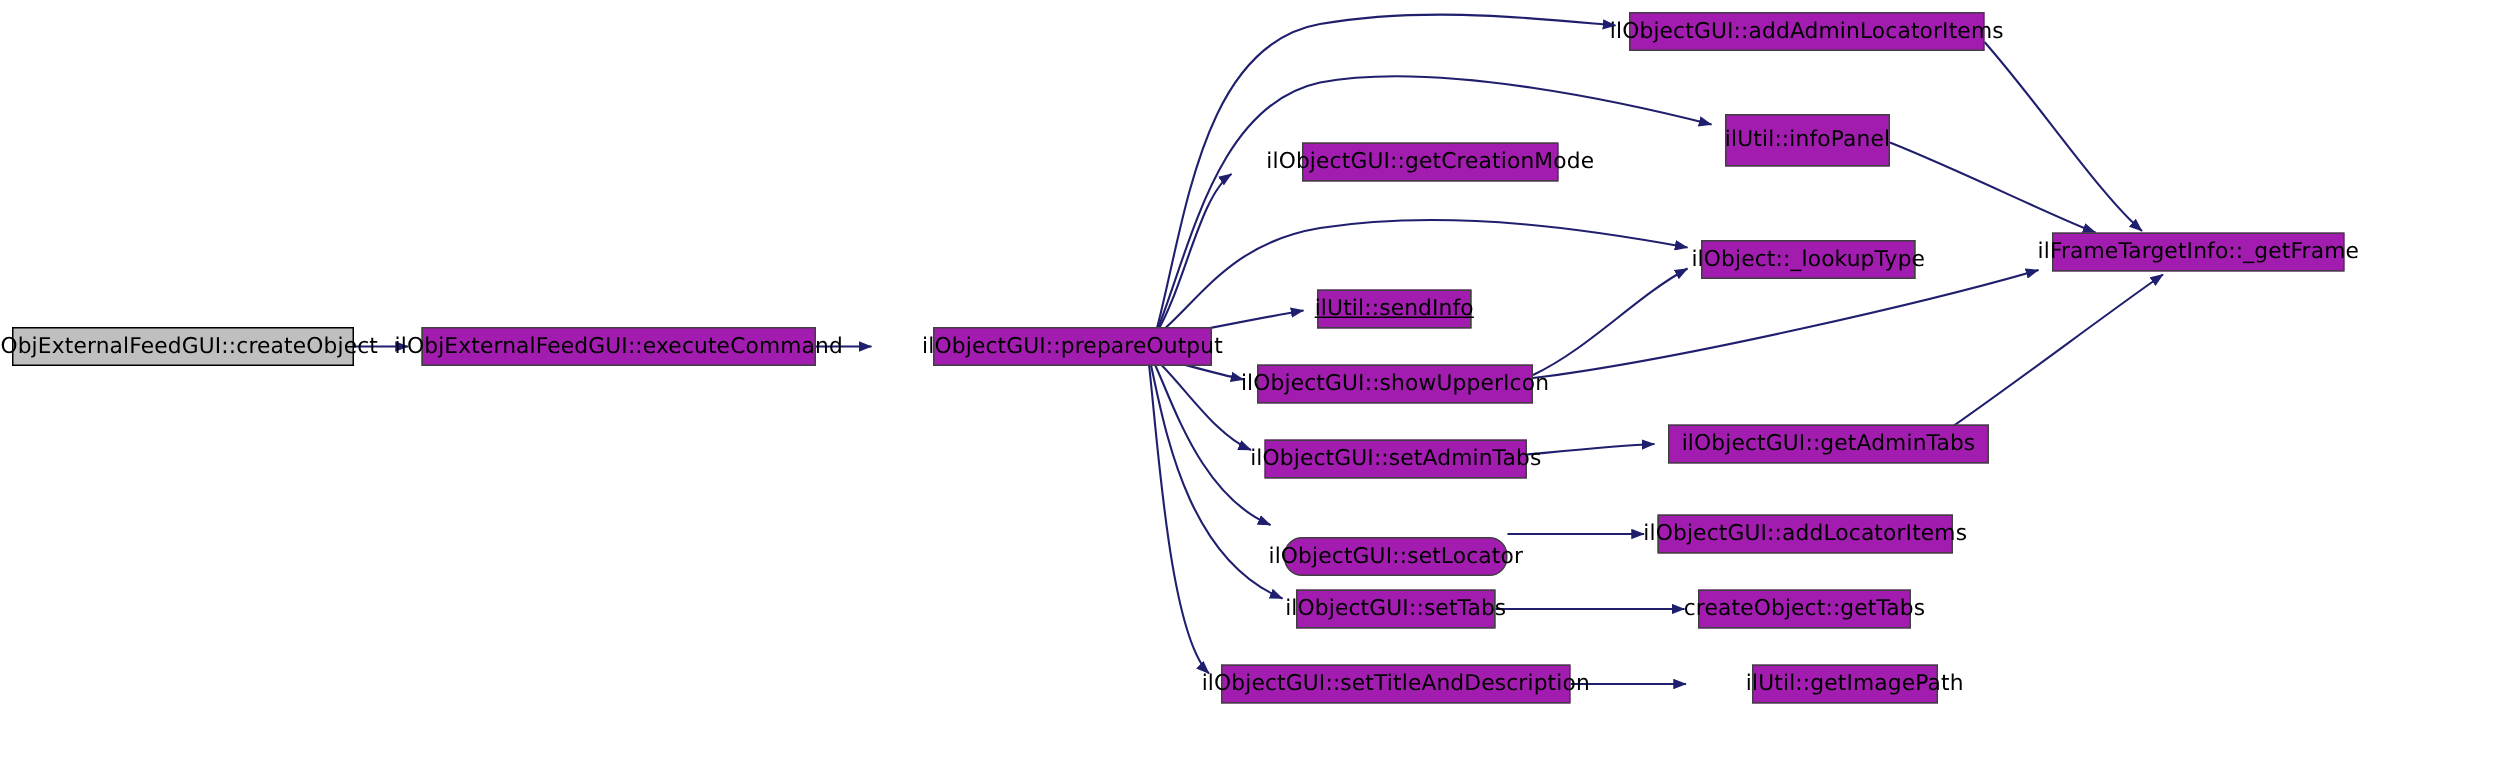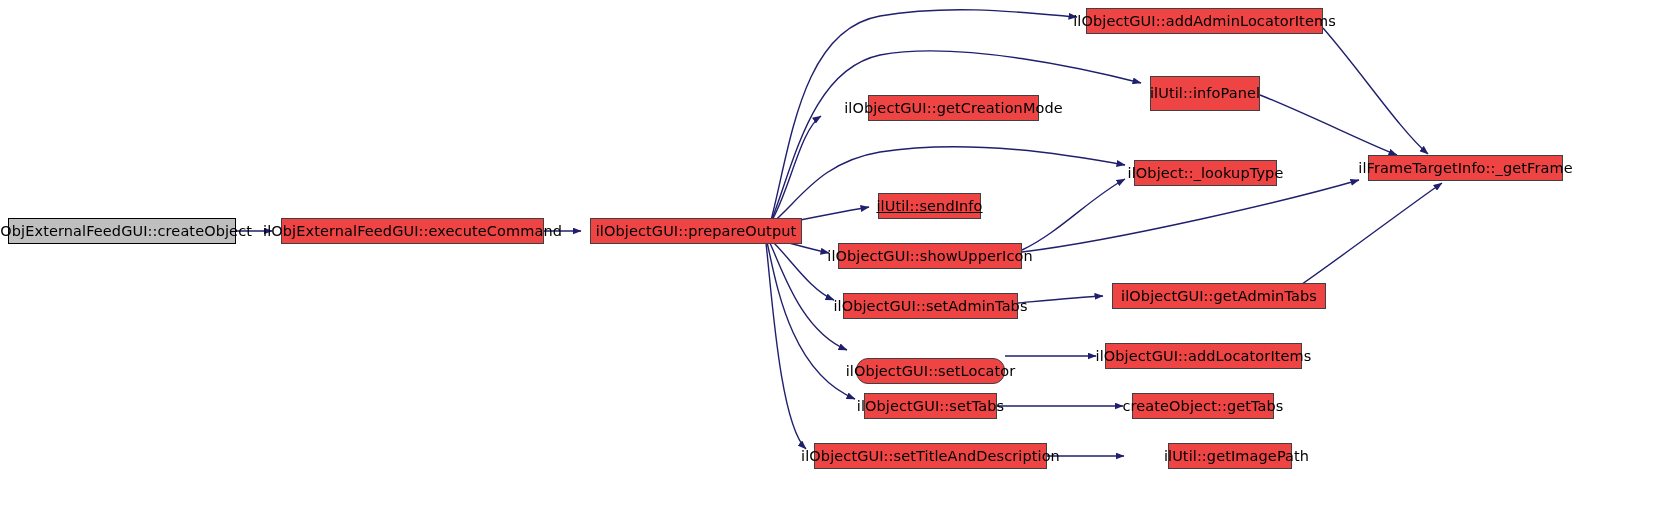--- a/index.html
+++ b/index.html
@@ -22,21 +22,21 @@
     left: 0;
     top: 0;
     width: 1672px;
     height: 507px;
     pointer-events: none;
   }
   .node {
     position: absolute;
     box-sizing: border-box;
     border: 1px solid #404040;
-    background: #ef4444;
+    background: #a21caf;
     color: #000000;
     font-size: 14.5px;
     line-height: 1;
     display: flex;
     align-items: center;
     justify-content: center;
     white-space: nowrap;
     height: 26px;
     letter-spacing: 0.1px;
   }
@@ -85,21 +85,21 @@
       </g>
   </svg>
 
   <div id="nodes-group">
       <div class="node current" style="left: 8px; top: 218px; width: 228px; height: 26px;">
         <span class="node-label">ilObjExternalFeedGUI::createObject</span>
       </div>
       <div class="node" style="left: 281px; top: 218px; width: 263px; height: 26px;">
         <span class="node-label">ilObjExternalFeedGUI::executeCommand</span>
       </div>
-      <div class="node" style="left: 590px; top: 218px; width: 212px; height: 26px;">
+      <div class="node" style="left: 622px; top: 218px; width: 186px; height: 26px;">
         <span class="node-label">ilObjectGUI::prepareOutput</span>
       </div>
       <div class="node" style="left: 830px; top: 95px; width: 171px; height: 26px; margin-left: 38px;">
         <span class="node-label">ilObjectGUI::getCreationMode</span>
       </div>
       <div class="node" style="left: 878px; top: 193px; width: 103px; height: 26px; text-decoration: underline;">
         <span class="node-label">ilUtil::sendInfo</span>
       </div>
       <div class="node" style="left: 838px; top: 243px; width: 184px; height: 26px;">
         <span class="node-label">ilObjectGUI::showUpperIcon</span>

